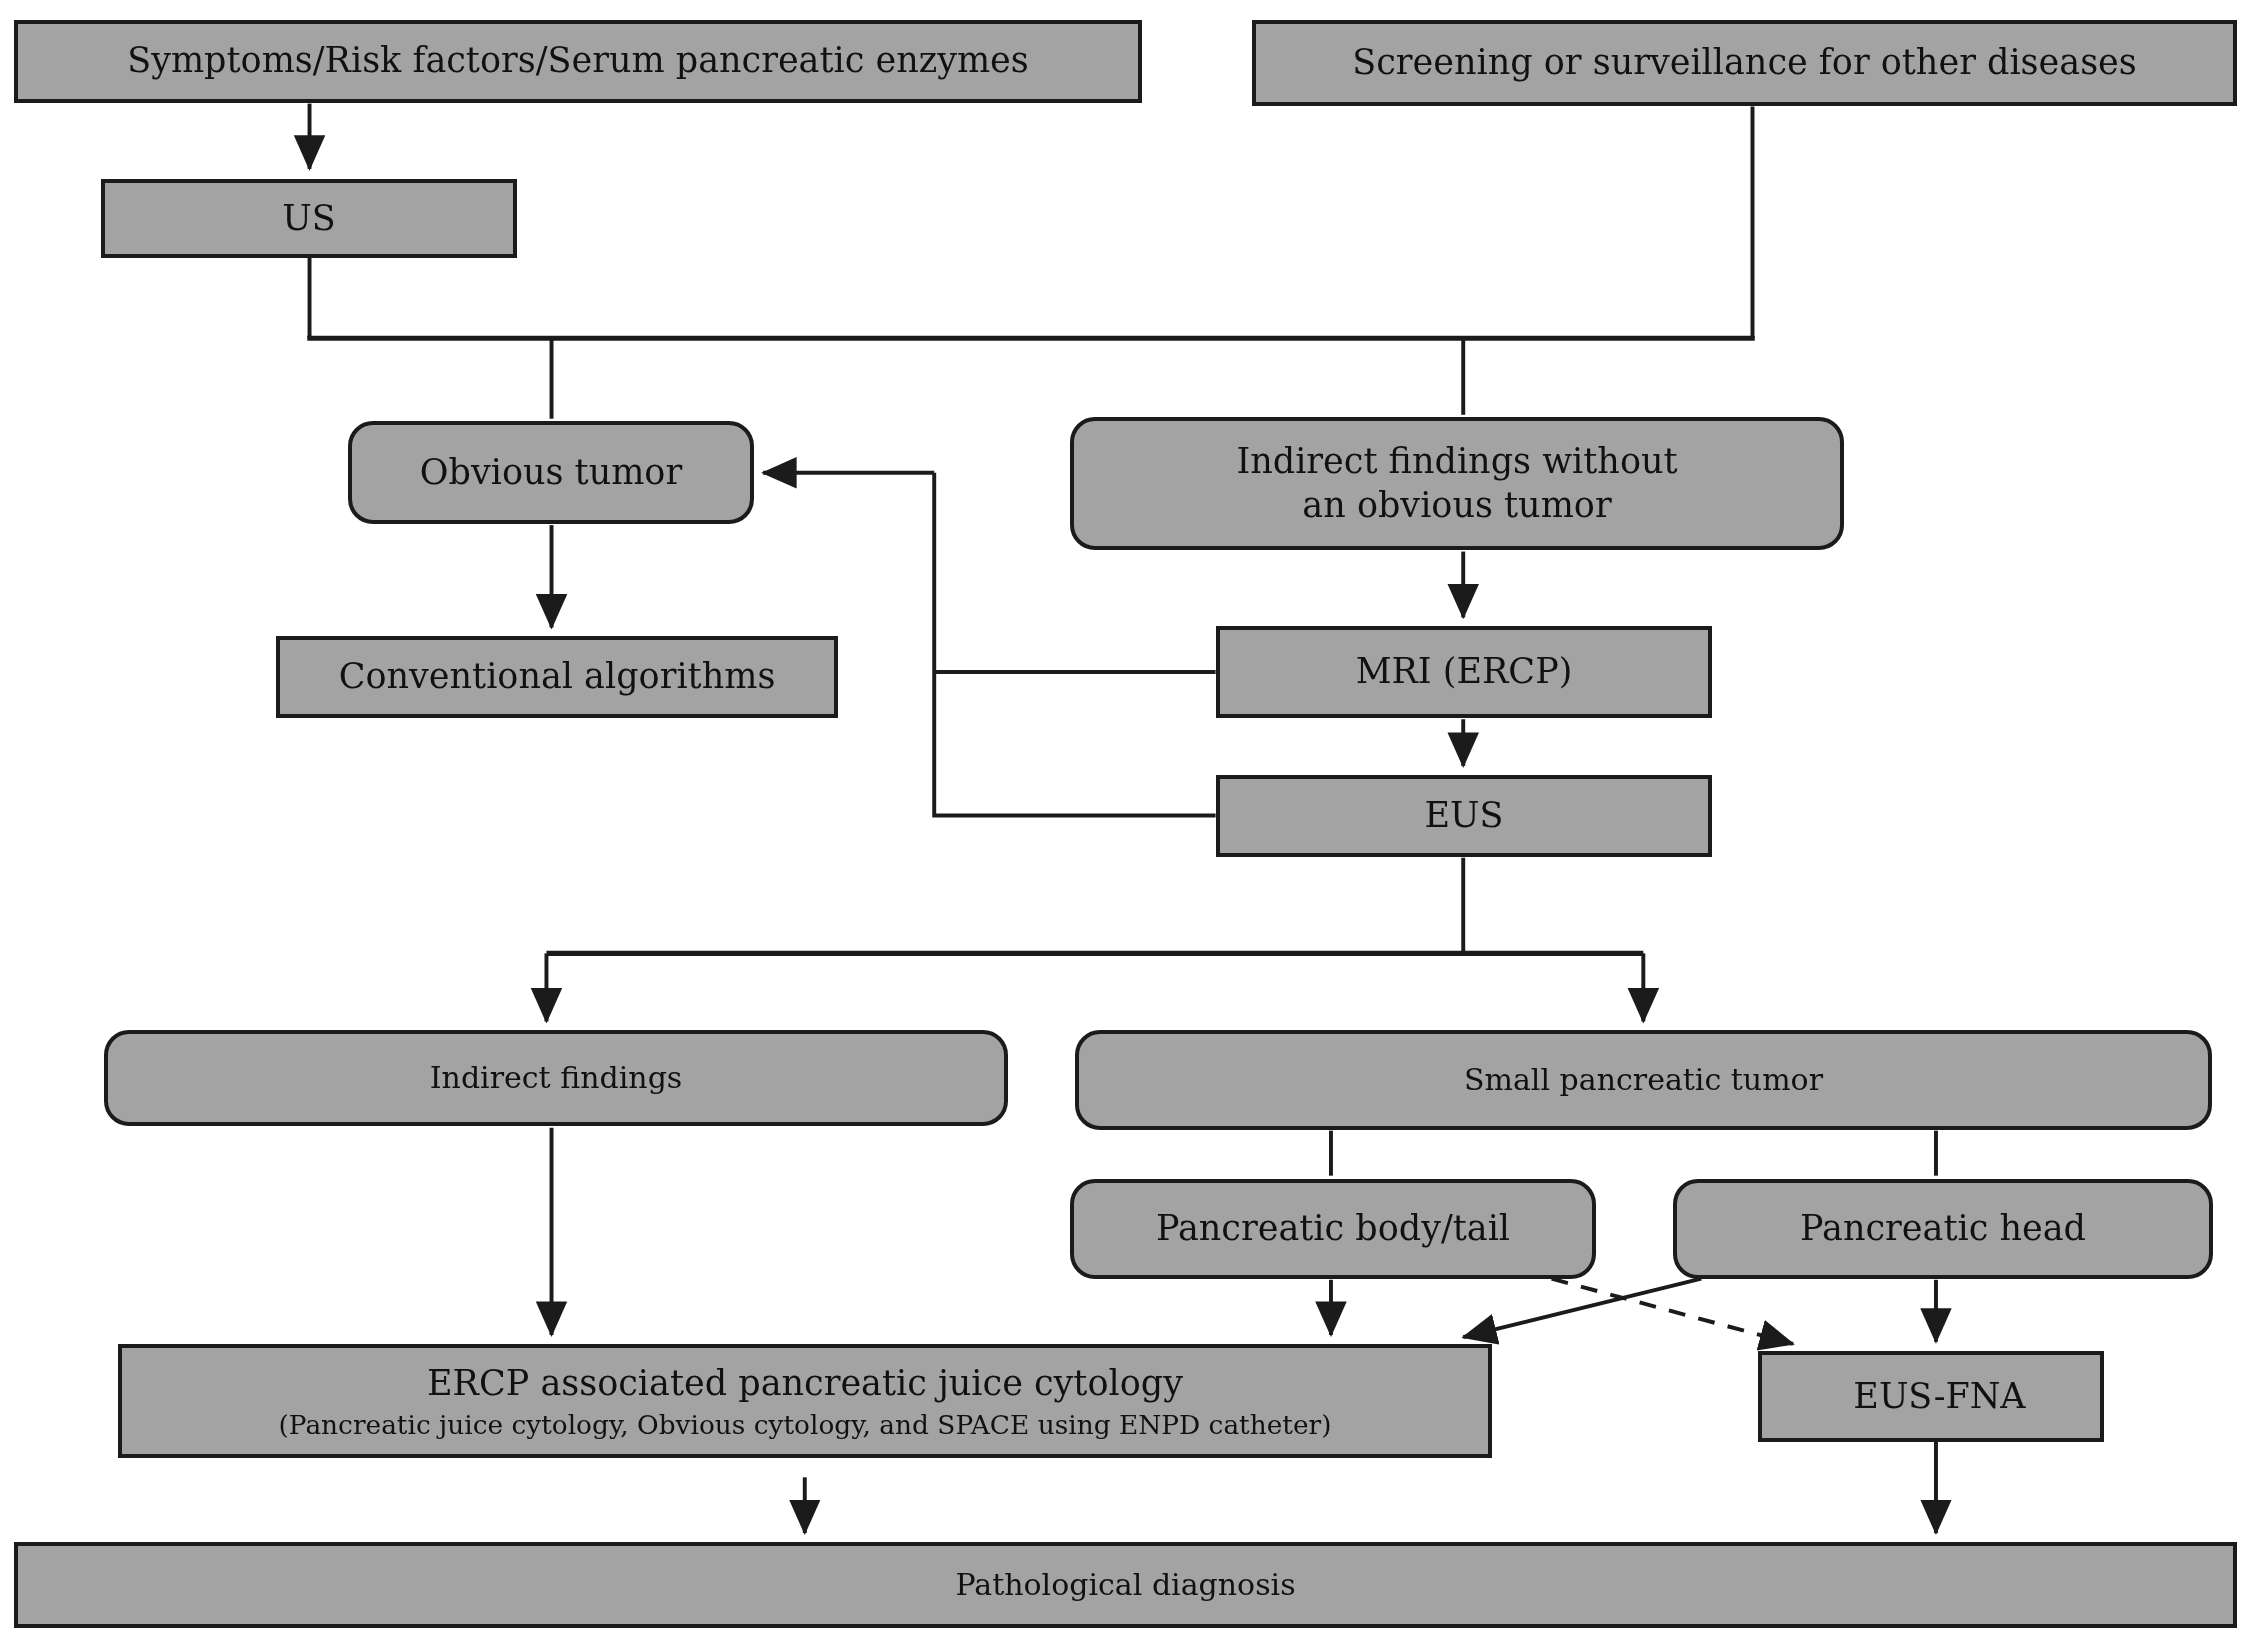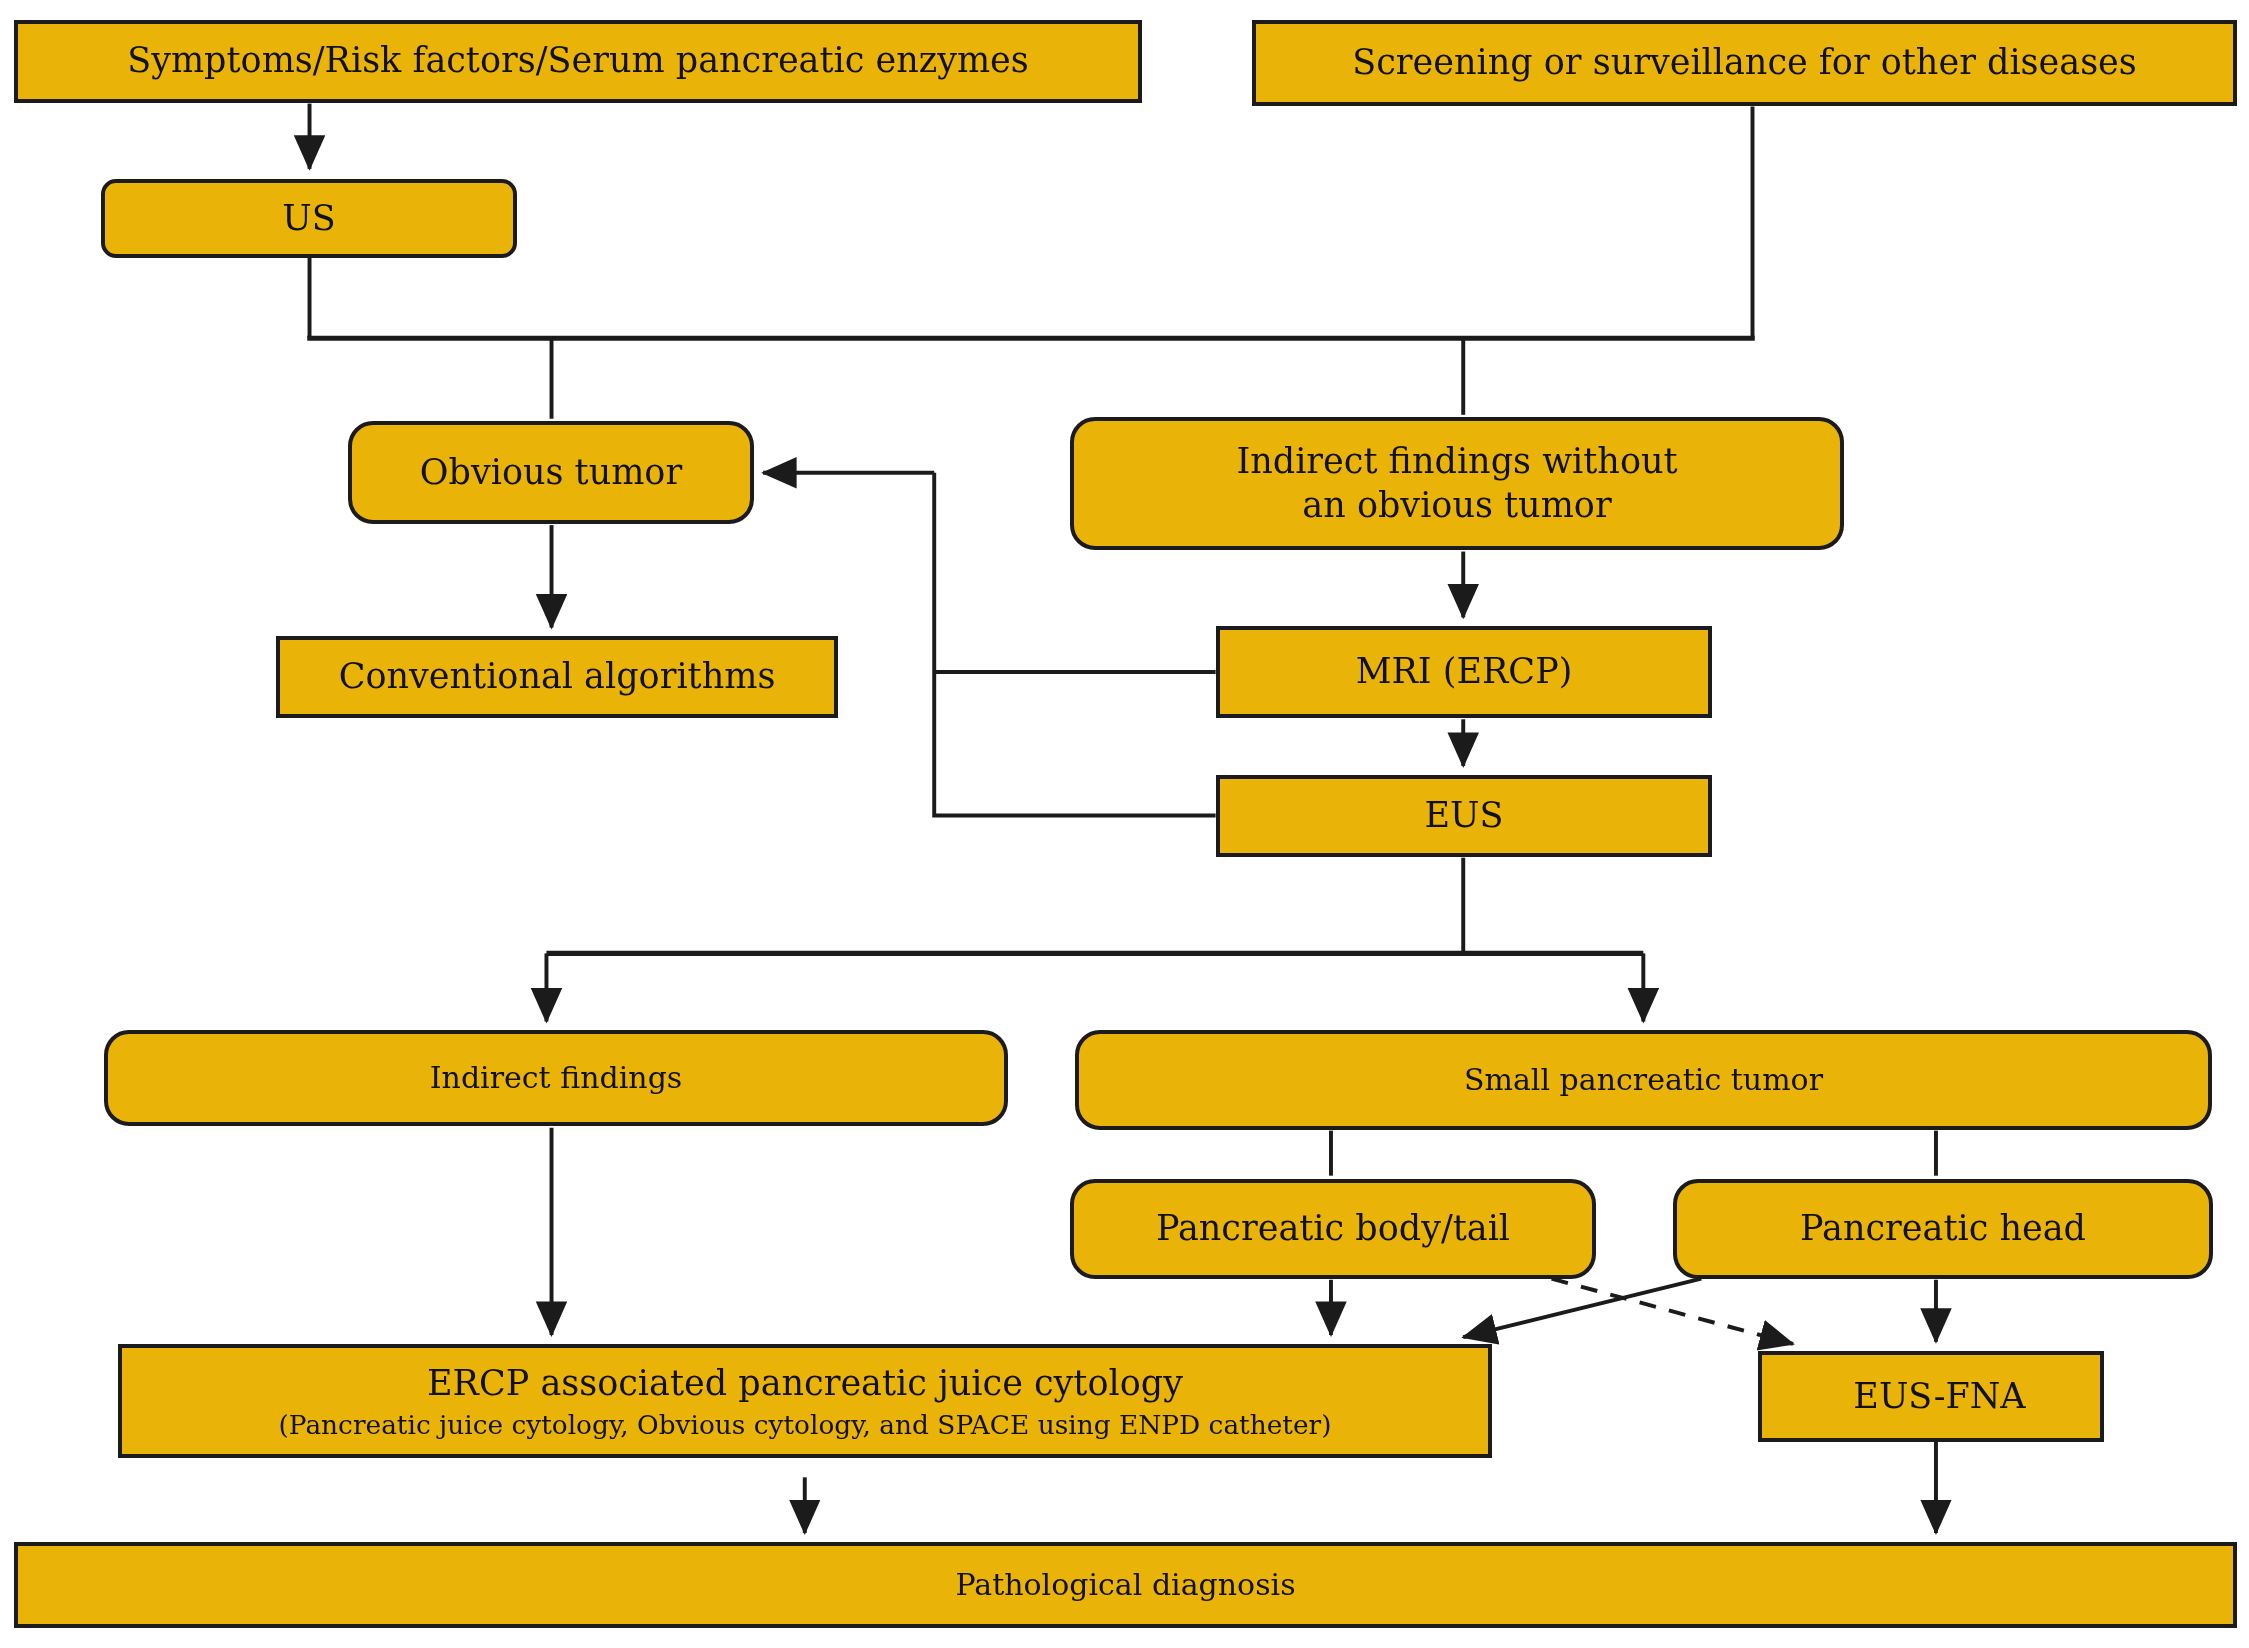--- a/index.html
+++ b/index.html
@@ -1,28 +1,28 @@
 <!DOCTYPE html>
 <html style="font-size:9px"><head>
 <meta charset="utf-8">
 <style>
   html,body{margin:0;padding:0;background:#ffffff;}
   .canvas{position:relative;width:2250px;height:1649px;background:#ffffff;
           font-family:"DejaVu Serif","Liberation Serif",serif;color:#111;}
   svg.edges{position:absolute;left:0;top:0;width:2250px;height:1649px;}
-  .node{position:absolute;background:#eab308;border:4.5px solid #1b1b1b;box-sizing:border-box;
+  .node{position:absolute;background:#a3a3a3;border:4.5px solid #1b1b1b;box-sizing:border-box;
         display:flex;flex-direction:column;align-items:center;justify-content:center;
         text-align:center;font-size:35px;line-height:1.25;white-space:nowrap;}
   .rounded{border-radius:25px;}
   .lg{font-size:30px;}
   .sub{font-size:26.4px;line-height:1.2;margin-top:3.4px;}
   
   #n-symptoms   {left:14px;   top:19.7px;   width:1128px; height:83px;}
   #n-screening  {left:1252px; top:19.7px;   width:985px; height:86px;}
-  #n-us         {left:101px;  top:179px;  width:416px;  height:79px;border-radius:15px;}
+  #n-us         {left:101px;  top:179px;  width:416px;  height:79px;}
   #n-obvious    {left:348px;  top:421px;  width:406px;  height:103px;}
   #n-indirect-wo{left:1070px; top:417px;  width:774px; height:133px;}
   #n-conventional{left:276px; top:636px; width:562px;  height:82px;}
   #n-mri        {left:1216px; top:626px; width:496px;  height:92px;}
   #n-eus        {left:1216px; top:775px; width:496px;  height:82px;}
   #n-indirect   {left:104px;  top:1030px; width:904px; height:96px;}
   #n-small      {left:1075px; top:1030px; width:1137px; height:100px;}
   #n-bodytail   {left:1070px; top:1179px; width:526px;  height:100px;}
   #n-head       {left:1673px; top:1179px; width:540px;  height:100px;}
   #n-ercp       {left:118px;  top:1344px; width:1374px; height:114px;text-align:center;}

